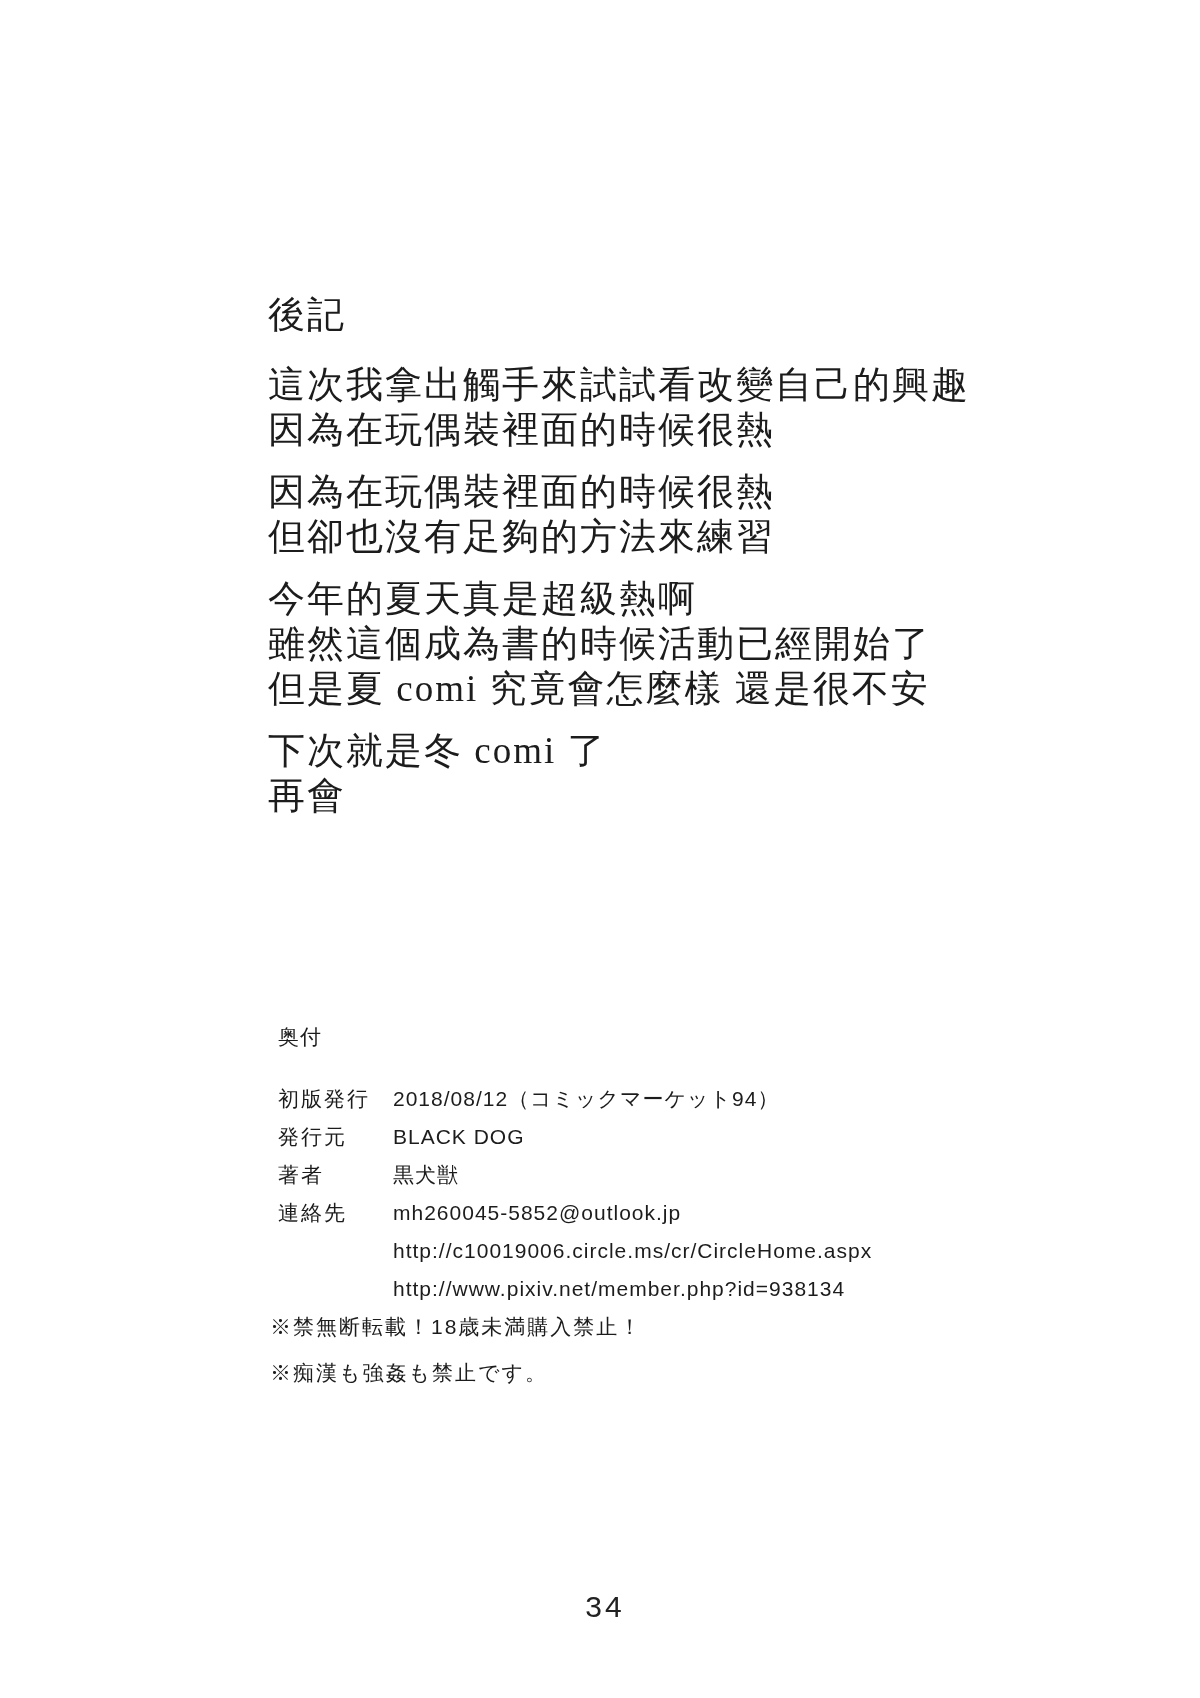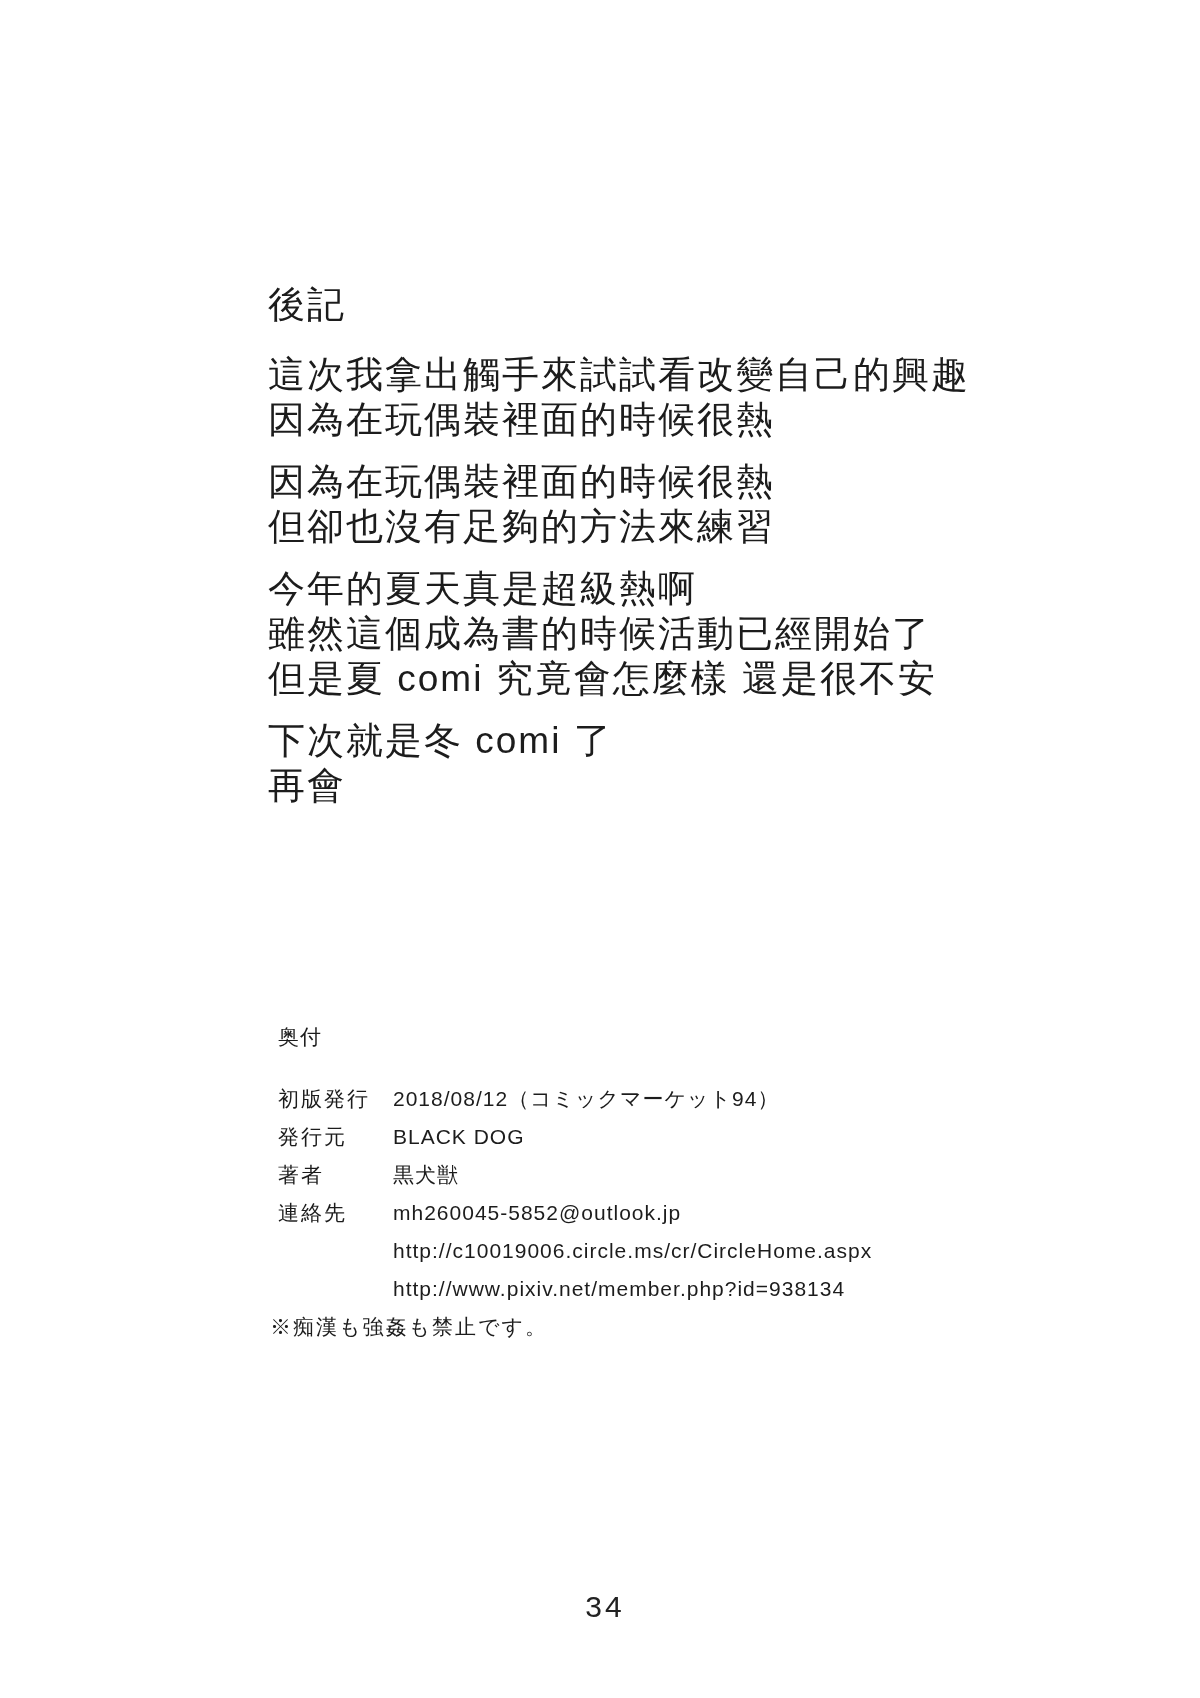--- a/index.html
+++ b/index.html
@@ -13,36 +13,37 @@
     height: 1698px;
     background: #ffffff;
     color: #1c1c1c;
     font-family: "Liberation Sans", sans-serif;
     overflow: hidden;
   }
   
   .afterword {
     position: absolute;
     left: 268px;
-    top: 282px;
+    top: 292px;
     font-size: 37px;
     line-height: 45px;
     letter-spacing: 2px;
     white-space: nowrap;
   }
   .afterword .heading {
     font-size: 37px;
     font-weight: normal;
     margin: 0 0 25px 0;
   }
   .afterword p {
     margin: 0 0 17px 0;
   }
   .afterword .line {
     display: block;
+    font-family: Liberation Serif, serif;
   }
   
   .colophon {
     position: absolute;
     left: 278px;
     top: 1018px;
     font-size: 21px;
     line-height: 38px;
     letter-spacing: 1px;
     white-space: nowrap;
@@ -122,18 +123,19 @@
       <span class="clabel">著者</span><span class="cvalue">黒犬獣</span>
     </div>
 
     <div class="crow">
       <span class="clabel">連絡先</span><span class="cvalue">mh260045-5852@outlook.jp</span>
     </div>
 
     <div class="curl">http://c10019006.circle.ms/cr/CircleHome.aspx</div>
     <div class="curl">http://www.pixiv.net/member.php?id=938134</div>
 
+    <div class="cnotice">※禁無断転載！18歳未満購入禁止！</div>
     <div class="cnotice">※痴漢も強姦も禁止です。</div>
   </div>
 
   <div class="pagenum">34</div>
 
 </div>
 
 </body></html>

